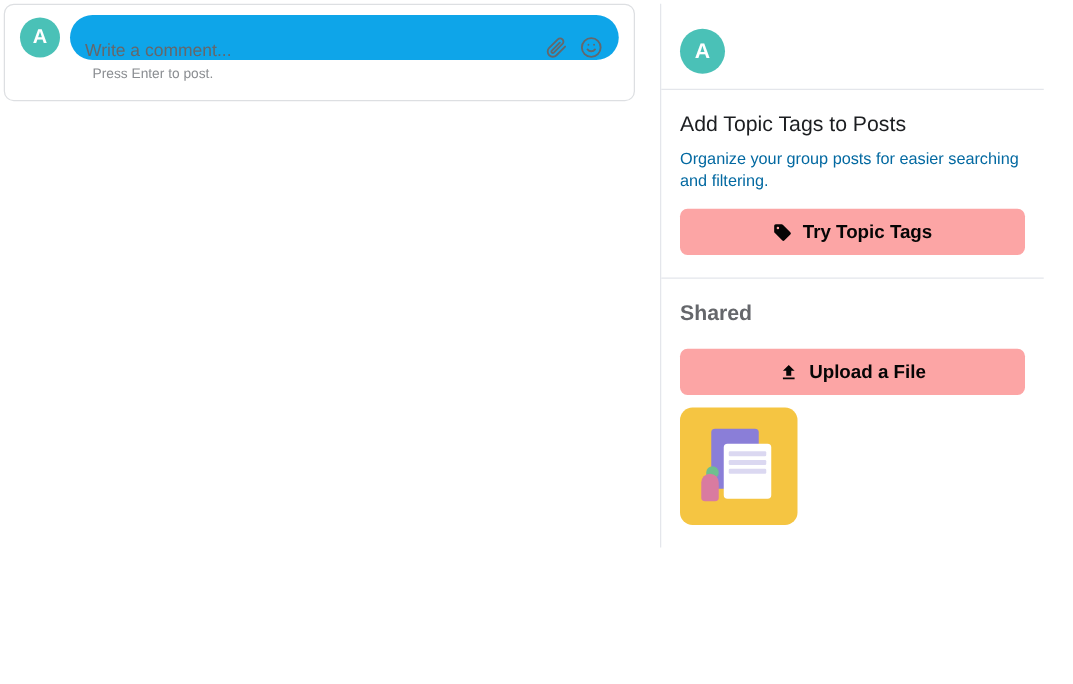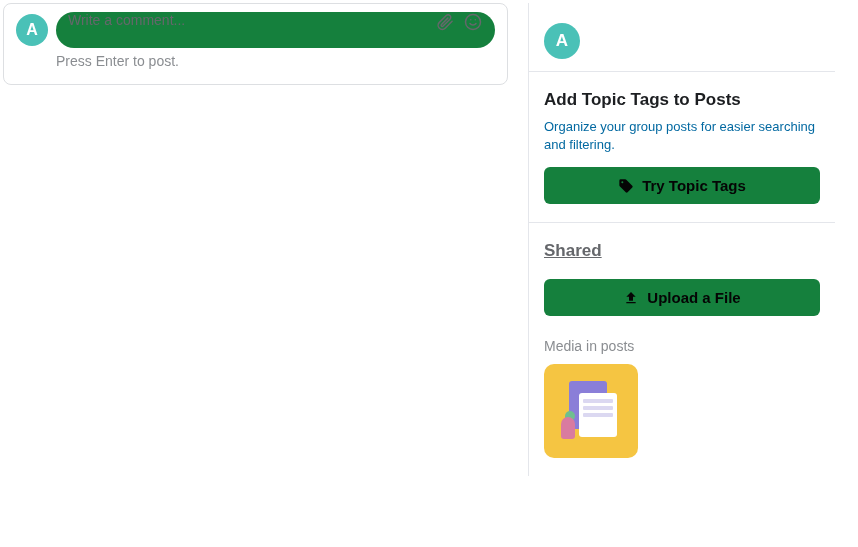--- a/index.html
+++ b/index.html
@@ -43,25 +43,25 @@
     color: #fff;
     display: flex;
     align-items: center;
     justify-content: center;
     font-weight: 600;
     font-size: 16px;
     flex-shrink: 0;
   }
   .comment-input-wrap {
     flex: 1;
-    background: #15803d;
+    background: #0ea5e9;
     border-radius: 20px;
     height: 36px;
     display: flex;
-    align-items: flex-start;
+    align-items: flex-end;
     padding: 0 12px;
     gap: 8px;
   }
   .comment-input {
     flex: 1;
     border: none;
     background: transparent;
     outline: none;
     font-size: 14px;
     color: #1c1e21;
@@ -70,23 +70,23 @@
   .icon-btn {
     color: #65676b;
     cursor: pointer;
     display: flex;
     align-items: center;
     justify-content: center;
     width: 20px;
     height: 20px;
   }
   .hint {
-    font-size: 14px;
+    font-size: 11px;
     color: #8a8d91;
-    margin-left: 40px;
+    margin-left: 58px;
     margin-top: 5px;
   }
   .side-top {
     padding: 0 15px 12px 15px;
   }
   .avatar-side {
     width: 36px;
     height: 36px;
     border-radius: 50%;
     background: #4ac1b7;
@@ -97,57 +97,56 @@
     font-weight: 600;
     font-size: 17px;
     margin-top: 20px;
   }
   .section {
     border-top: 1px solid #e4e6eb;
     padding: 18px 15px;
   }
   .section-title {
     font-size: 17px;
-    font-weight: 700;
+    font-weight: 400;
     color: #1c1e21;
     margin-bottom: 8px;
   }
   .section-desc {
     font-size: 13px;
     color: #0369a1;
     line-height: 1.35;
     margin-bottom: 14px;
   }
   .section-sub {
     font-size: 14px;
     color: #8a8d91;
     margin-bottom: 10px;
   }
   .wide-btn {
     width: 100%;
-    background: #15803d;
+    background: #fca5a5;
     border: none;
     border-radius: 6px;
     padding: 10px 0;
     font-size: 15px;
     font-weight: 700;
     color: #050505;
     display: flex;
     align-items: center;
     justify-content: center;
     gap: 8px;
     cursor: pointer;
   }
   .wide-btn svg { display: block; }
   .shared-title {
     font-size: 17px;
     font-weight: 700;
     color: #65676b;
     margin-bottom: 18px;
-    text-decoration: underline;
   }
   .media-thumb {
     width: 94px;
     height: 94px;
     border-radius: 10px;
     background: #f5c542;
     display: flex;
     align-items: center;
     justify-content: center;
     position: relative;
@@ -245,21 +244,20 @@
       <div class="shared-title">Shared</div>
       <button class="wide-btn">
         <span>
           <svg width="16" height="16" viewBox="0 0 24 24" fill="currentColor">
               <path d="M9 16h6v-6h4l-7-7-7 7h4v6zm-4 2h14v2H5v-2z"></path>
             </svg>
         </span>
         <span>Upload a File</span>
       </button>
 
-      <div class="section-sub" style="margin-top:22px;">Media in posts</div>
       <div class="media-thumb">
         <div class="thumb-inner">
           <div class="thumb-back"></div>
           <div class="thumb-front">
             <div class="bar"></div>
               <div class="bar"></div>
               <div class="bar"></div>
           </div>
           <div class="thumb-leaf"></div>
           <div class="thumb-plant"></div>

